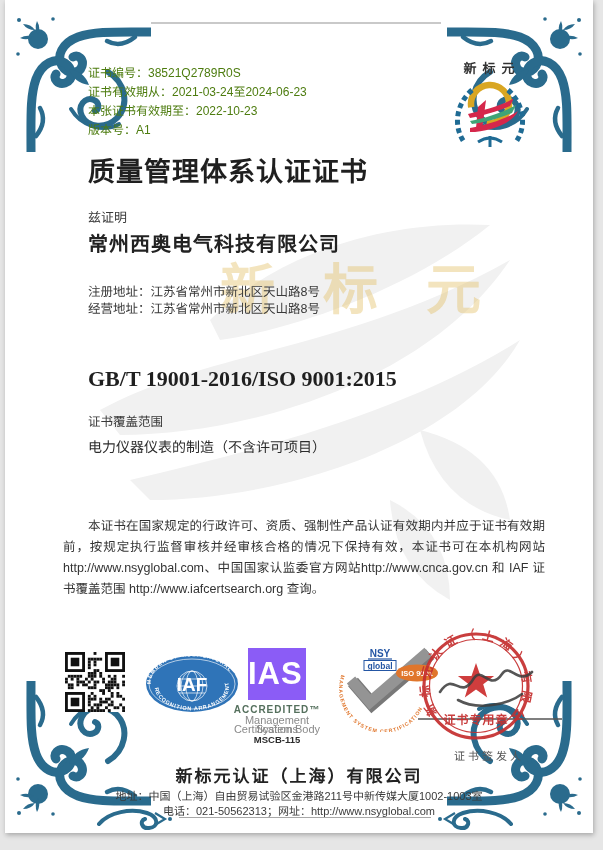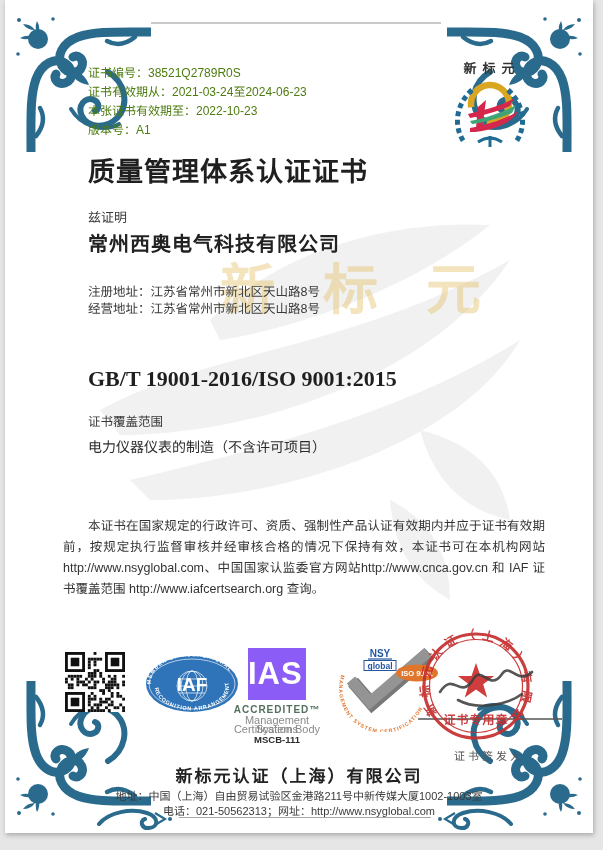--- a/index.html
+++ b/index.html
@@ -286,21 +286,21 @@
     </text>
     <text x="57" y="41" text-anchor="middle" font-size="19" font-weight="bold" fill="#ffffff">IAF</text>
   </svg>
 
   <div class="abs ias-square layer-content" style="left:243px;top:648px;width:58px;height:52px">
     <div class="ias-label">IAS</div>
   </div>
   <div class="abs ias-acc layer-content" style="left:227px;top:704px;width:90px">ACCREDITED™</div>
   <div class="abs ias-sub layer-content" style="left:227px;top:716px;width:90px">Management Systems</div>
   <div class="abs ias-sub layer-content" style="left:227px;top:725px;width:90px">Certification Body</div>
-  <div class="abs ias-code layer-content" style="left:227px;top:734px;width:90px">MSCB-111</div>
+  <div class="abs ias-code layer-content" style="left:227px;top:734px;width:90px">MSCB-115</div>
 
   <svg class="abs layer-content" style="left:318px;top:640px" width="132" height="92" viewBox="0 0 132 92">
     <defs>
       <path id="nsy-ring" d="M19,33 A44,44 0 1 0 101,33"></path>
     </defs>
     <text font-size="5.2" font-weight="bold" fill="#e0762c" letter-spacing="1">
       <textPath href="#nsy-ring" startOffset="2">MANAGEMENT SYSTEM CERTIFICATION</textPath>
     </text>
     <polyline points="30,42 49,64 107,14" fill="none" stroke="#787878" stroke-width="13"></polyline>
     <polyline points="28,40 47,62 105,12" fill="none" stroke="#949494" stroke-width="11"></polyline>

